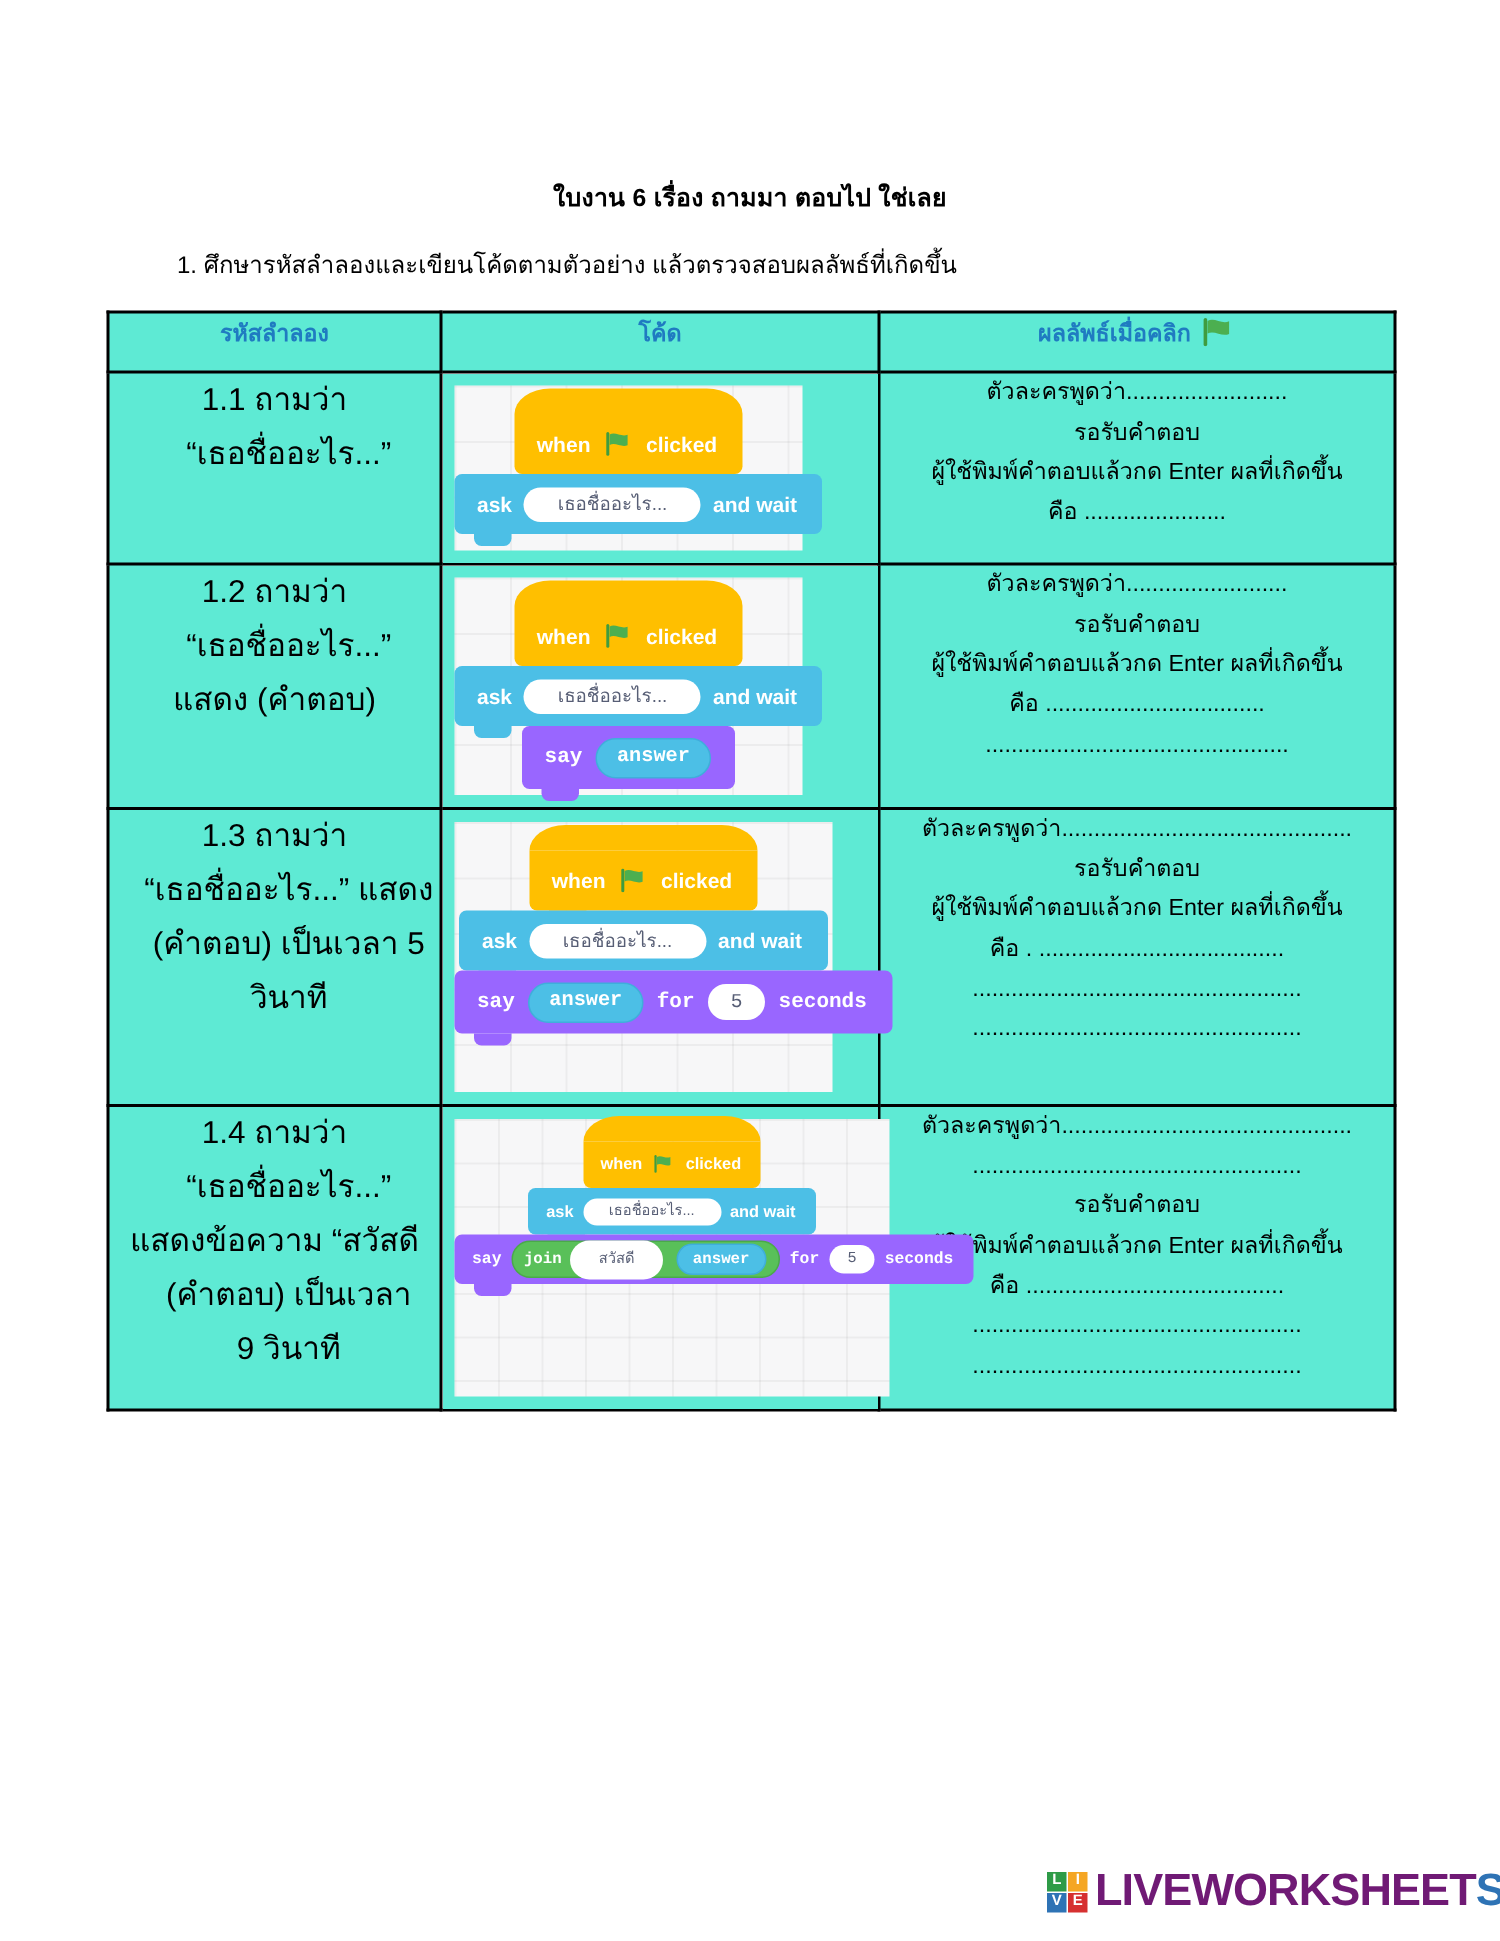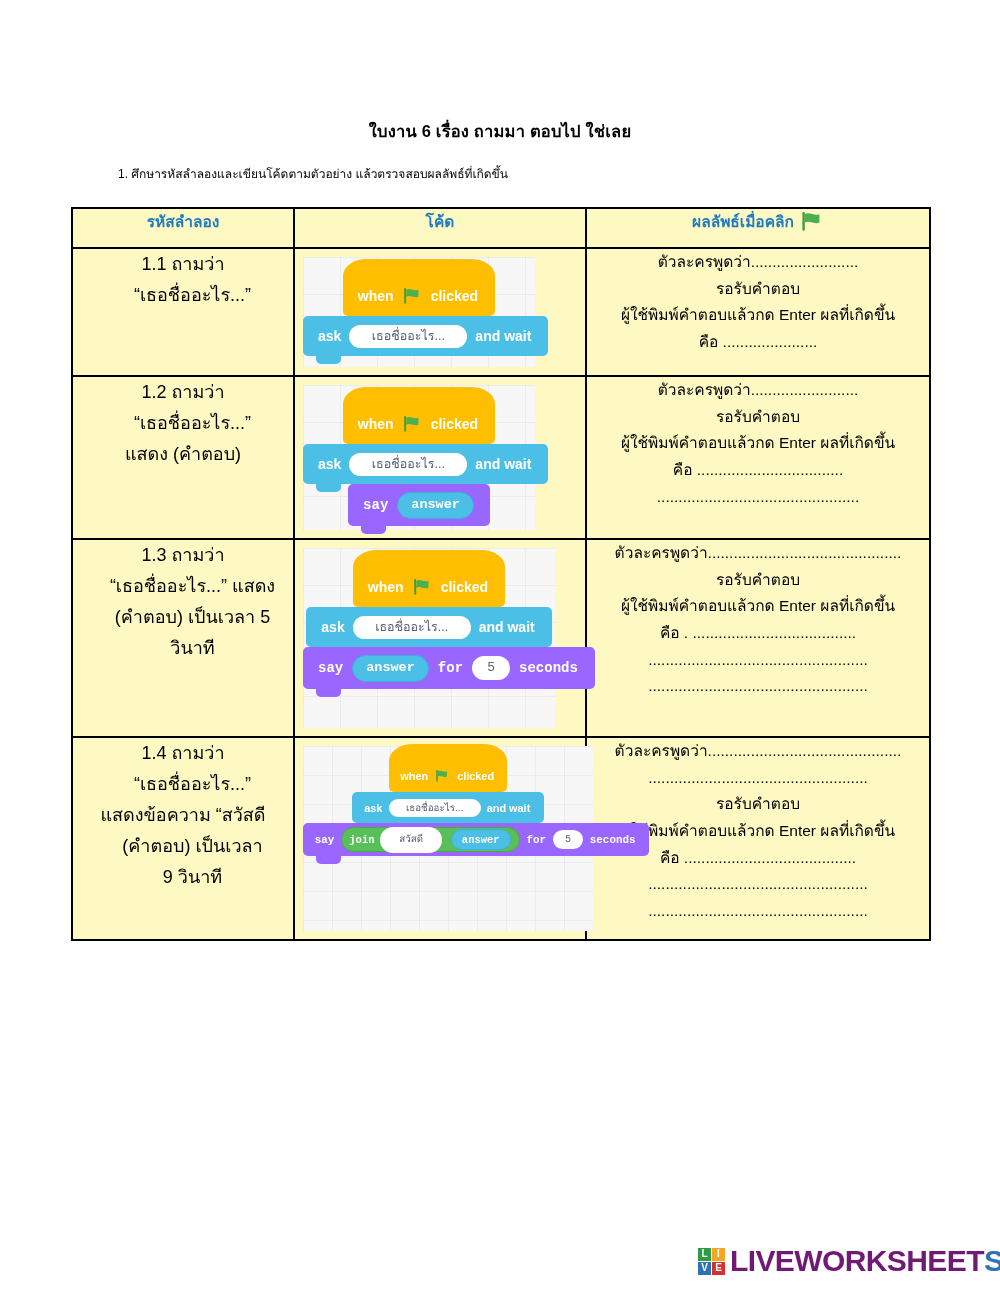--- a/index.html
+++ b/index.html
@@ -26,38 +26,38 @@
     text-align: center;
     font-size: 16.5px;
     font-weight: bold;
     letter-spacing: .2px;
     color: #000;
   }
   .instruction {
     position: absolute;
     top: 164px;
     left: 118px;
-    font-size: 12px;
+    font-size: 16px;
     color: #000;
   }
 
   
   .wsheet-table {
     position: absolute;
     left: 71px;
     top: 207px;
     width: 858px;
     border-collapse: collapse;
     table-layout: fixed;
   }
   .wsheet-table td, .wsheet-table th {
     border: 2px solid #000;
     padding: 0;
     vertical-align: top;
-    background: #fef9c3;
+    background: #5eead4;
     text-align: center;
   }
   .col-pseudo { width: 222px; }
   .col-code   { width: 292px; }
   .col-result { width: 344px; }
 
   thead th {
     height: 38px;
     text-align: center;
     vertical-align: middle;
@@ -68,21 +68,21 @@
   .head-inner {
     display: flex;
     align-items: center;
     justify-content: center;
     gap: 7px;
   }
 
   
   .pseudo-cell { padding: 9px 10px 9px 11px; }
   .pseudo-line {
-    font-size: 18px;
+    font-size: 21px;
     line-height: 1.72;
     color: #000;
     white-space: pre-wrap;
   }
   .pseudo-line.indent-1 { padding-left: 19px; }
 
   
   .result-cell { padding: 9px 8px 9px 10px; }
   .result-line {
     font-size: 15.5px;

